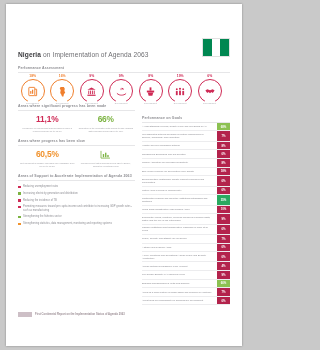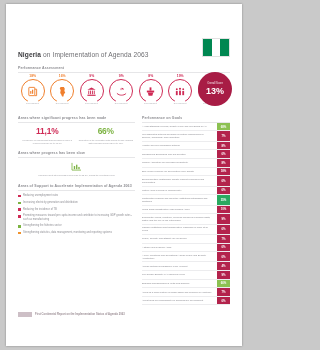--- a/index.html
+++ b/index.html
@@ -74,21 +74,21 @@
     position:absolute; right:10px; top:68px;
     width:34px; height:34px; border-radius:50%;
     background:#a81c45; color:#fff;
     display:flex; flex-direction:column;
     align-items:center; justify-content:center;
   }
   .score .lbl { font-size:2.6px; line-height:3px; opacity:.9; text-align:center; }
   .score .val { font-size:9px; font-weight:bold; line-height:10px; margin-top:.5px; }
 
   
-  .lcol { position:absolute; left:12px; top:112px; width:117px; }
+  .lcol { position:absolute; left:12px; top:100px; width:117px; }
   .stat-row { display:flex; margin-top:5px; }
   .stat { flex:1; text-align:center; padding:0 1.5px; }
   .stat .big {
     font-size:8.4px; font-weight:bold; line-height:9px; letter-spacing:-.2px;
   }
   .stat .big.red { color:#cf2a55; }
   .stat .big.org { color:#f0922d; }
   .stat .big.grn { color:#7cb342; }
   .stat .desc {
     font-size:2.2px; color:#9a9aa0; line-height:2.9px;
@@ -231,24 +231,20 @@
       <div class="pct" style="color:#cf2a55">6%</div>
       <div class="ring">
         <svg width="12" height="11" viewBox="0 0 24 24">
             <path d="M2 10l4-3 6 2 6-2 4 3-4 5-3-2-3 3-3-3-3 2z" fill="#cf2a55"></path>
           </svg>
       </div>
       <div class="cap">Development</div>
     </div>
   </div>
 
-  <div class="score">
-    <div class="lbl">Overall Score</div>
-    <div class="val">13%</div>
-  </div>
 
   <div class="lcol">
 
     <div>
       <div class="sec-label">Areas where significant progress has been made</div>
       <div class="rule" style="margin-top:2px"></div>
     </div>
     <div class="stat-row">
       <div class="stat">
         <div class="big red">11,1%</div>
@@ -258,20 +254,24 @@
         <div class="big grn">66%</div>
         <div class="desc">Proportion of the population with access to safe drinking water increased from 53.6% to 66%</div>
       </div>
     </div>
 
     <div style="margin-top:6px">
       <div class="sec-label">Areas where progress has been slow</div>
       <div class="rule" style="margin-top:2px"></div>
     </div>
     <div class="stat-row">
+      <div class="stat">
+        <div class="big org">60,5%</div>
+        <div class="desc">Net enrolment in primary increased only marginally from 59.7% to 60.5%</div>
+      </div>
       <div class="stat">
         <div class="chart-ico">
           <svg width="11" height="9" viewBox="0 0 24 20">
               <path d="M2 2v16h20" fill="none" stroke="#7cb342" stroke-width="1.8"></path>
               <rect x="6" y="9" width="3" height="7" fill="#7cb342"></rect>
               <rect x="11" y="6" width="3" height="10" fill="#7cb342"></rect>
               <rect x="16" y="11" width="3" height="5" fill="#7cb342"></rect>
             </svg>
         </div>
         <div class="desc">Unemployment rates increased from 13% to 23.1%, during the reporting period</div>

